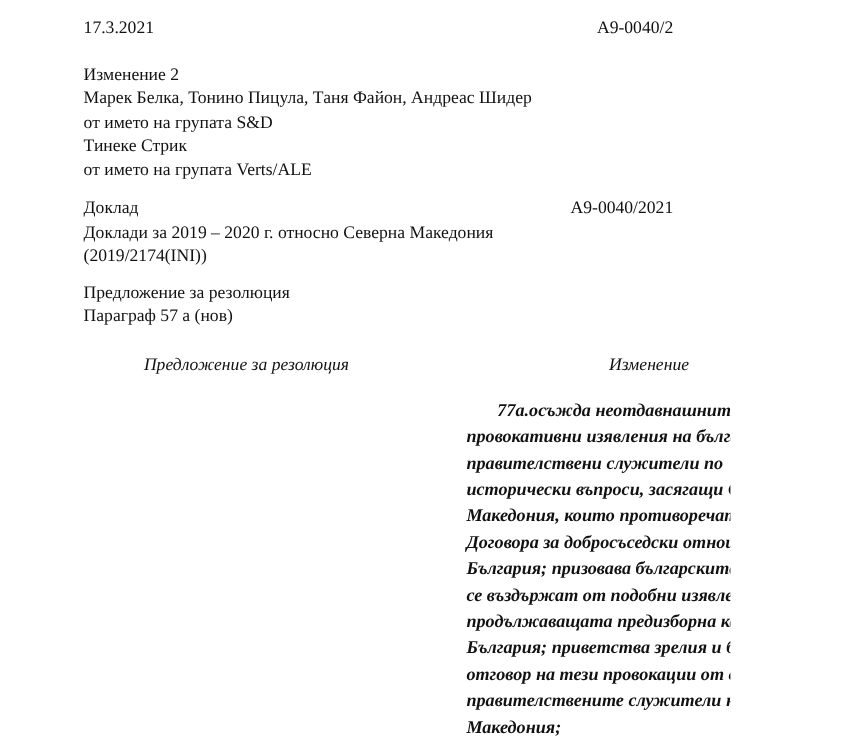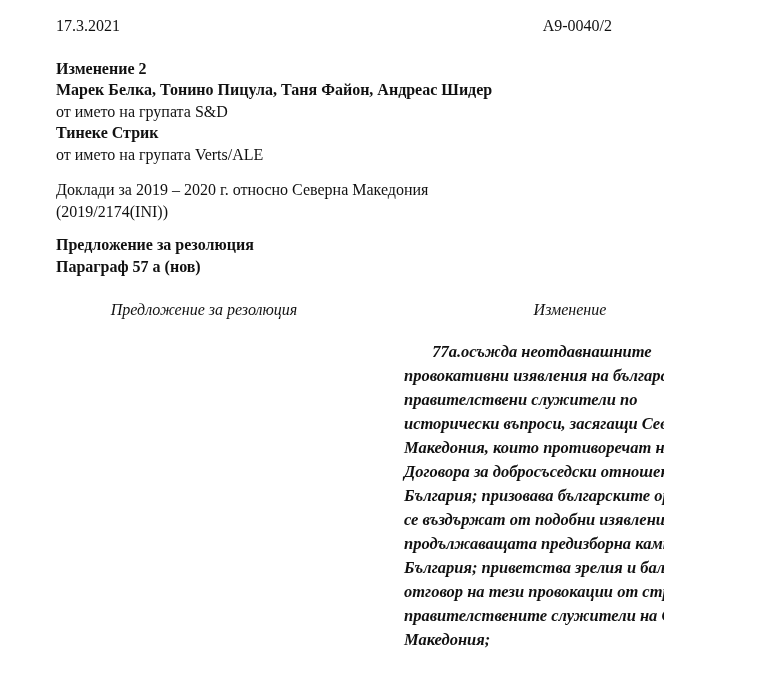--- a/index.html
+++ b/index.html
@@ -10,29 +10,29 @@
   .document {
     position: relative;
     width: 664px;
     height: 683px;
     background: #ffffff;
     color: #111111;
     font-family: "Liberation Serif", "DejaVu Serif", serif;
     font-size: 16px;
     line-height: 21.5px;
     box-sizing: border-box;
-    padding: 15px 52px 0 56px;
+    padding: 15px 52px 0 76px;
     overflow: hidden;
   }
   .row-between {
     display: flex;
     justify-content: space-between;
     align-items: baseline;
   }
-  .bold { font-weight: bold; }
+  .bold { font-weight: normal; }
   .block-authors { margin-top: 21px; }
   .block-report { margin-top: 14px; }
   .block-target { margin-top: 12px; }
   .cols {
     display: flex;
     margin-top: 22px;
   }
   .col-left {
     width: 296px;
     margin-right: 52px;
@@ -72,20 +72,24 @@
 
   <div class="block-authors">
     <div class="bold">Изменение 2</div>
     <div class="bold">Марек Белка, Тонино Пицула, Таня Файон, Андреас Шидер</div>
     <div>от името на групата S&amp;D</div>
     <div class="bold">Тинеке Стрик</div>
     <div>от името на групата Verts/ALE</div>
   </div>
 
   <div class="block-report">
+    <div class="row-between">
+      <span class="bold">Доклад</span>
+      <span class="bold">A9-0040/2021</span>
+    </div>
     <div>Доклади за 2019 – 2020 г. относно Северна Македония</div>
     <div>(2019/2174(INI))</div>
   </div>
 
   <div class="block-target">
     <div class="bold">Предложение за резолюция</div>
     <div class="bold">Параграф 57 а (нов)</div>
   </div>
 
   <div class="cols">

